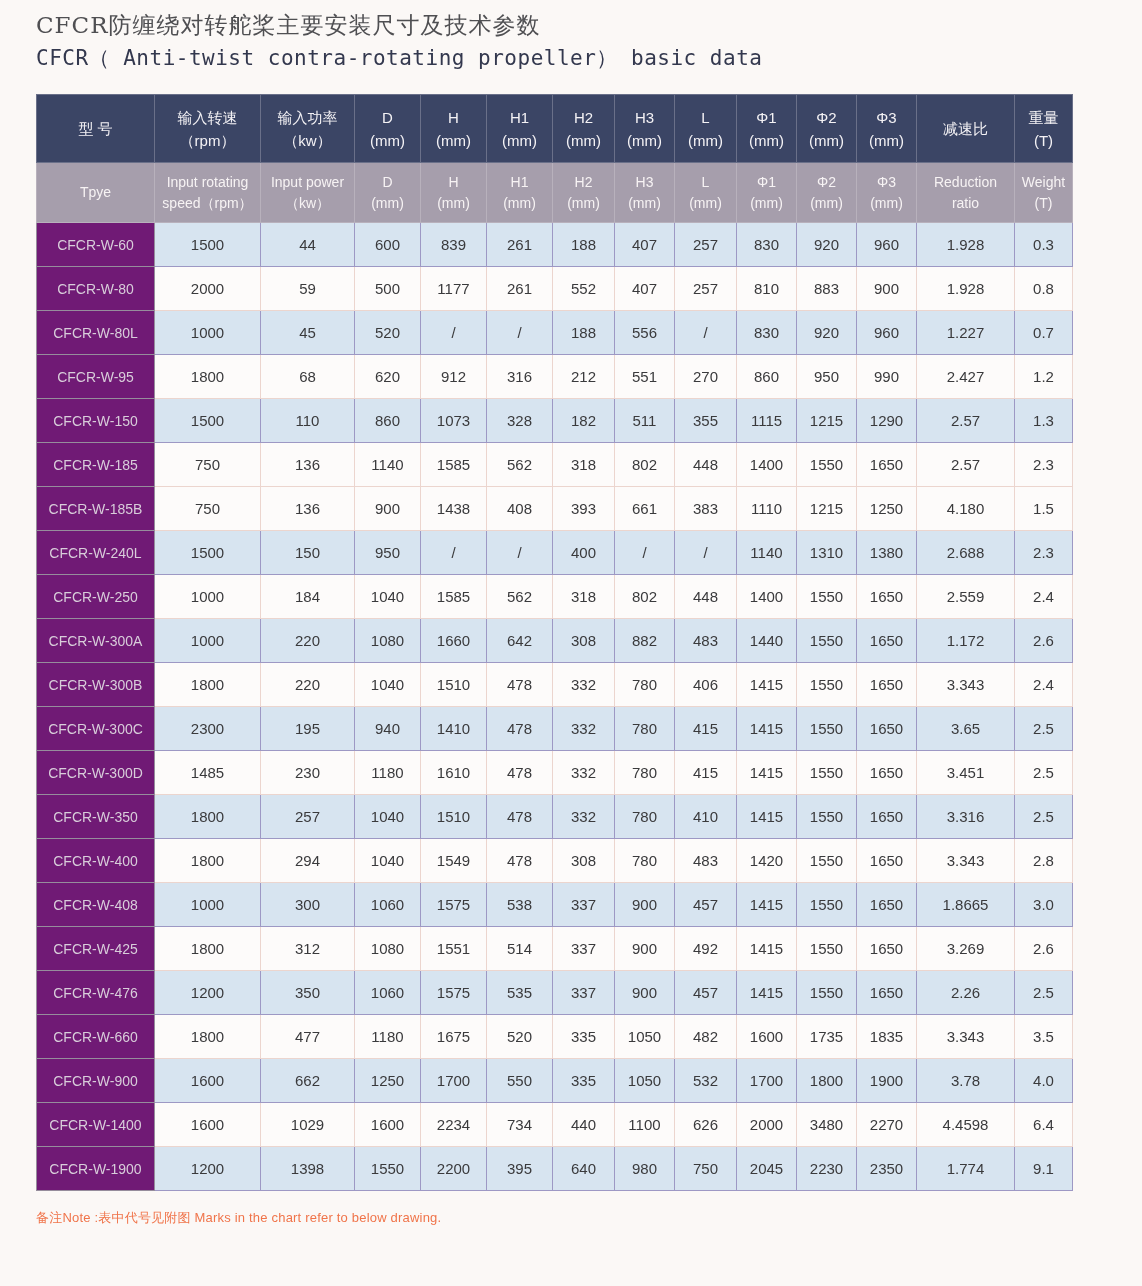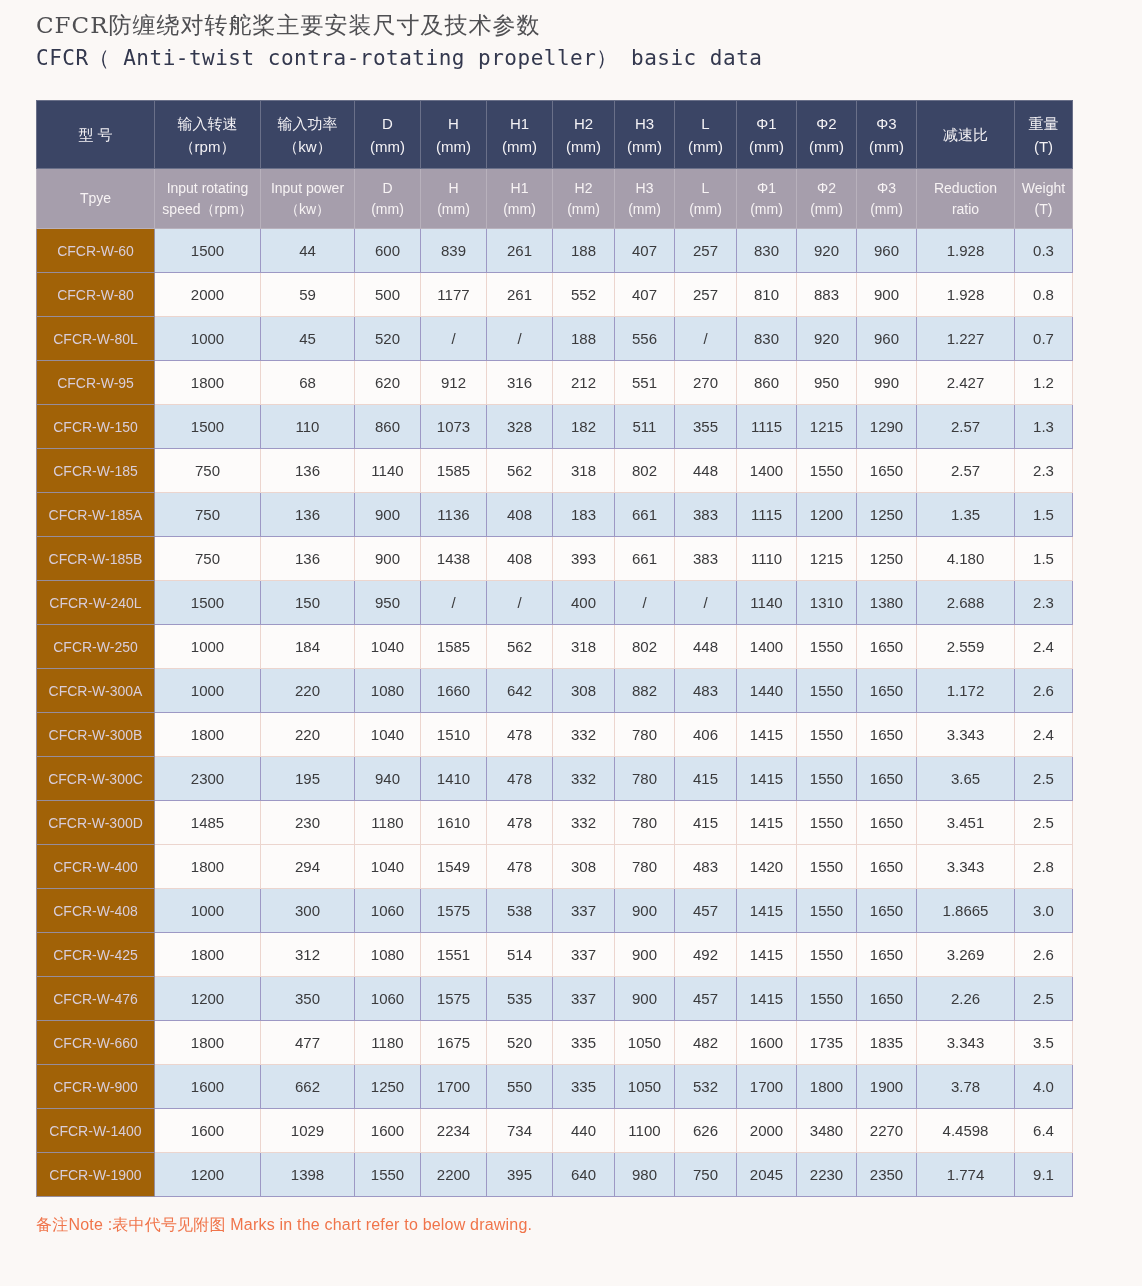--- a/index.html
+++ b/index.html
@@ -26,21 +26,21 @@
   .title-en {
     font-family: "DejaVu Sans Mono", "Liberation Mono", monospace;
     font-size: 21px;
     font-weight: 400;
     color: #33384e;
     letter-spacing: 0.5px;
     margin-top: 4px;
     line-height: 1.3;
   }
   table.spec {
-    margin-top: 28px;
+    margin-top: 22px;
     border-collapse: collapse;
     table-layout: fixed;
     width: 1036px;
   }
   table.spec th, table.spec td {
     text-align: center;
     vertical-align: middle;
     overflow: hidden;
   }
   
@@ -63,30 +63,30 @@
     border: 1px solid #b8b1bc;
     line-height: 1.5;
   }
   
   tbody td {
     height: 44px;
     font-size: 15px;
     color: #3a3a3c;
   }
   tbody td.label {
-    background: #a16207;
+    background: #701a75;
     color: #d8cdda;
     font-size: 14px;
     border: 1px solid #968d9c;
   }
   tr.row-blue td.val { background: #d7e4f0; border: 1px solid #9d98c4; }
   tr.row-white td.val { background: #fdfbfa; border: 1px solid #ecd5ce; }
   .note {
     margin-top: 18px;
-    font-size: 16px;
+    font-size: 13px;
     color: #f0744a;
     letter-spacing: 0.2px;
   }
   .hline { display: block; }
 </style>
 </head>
 <body>
 
 <div class="page">
   <div class="title-zh">CFCR防缠绕对转舵桨主要安装尺寸及技术参数</div>
@@ -314,36 +314,20 @@
           <td class="val">562</td>
           <td class="val">318</td>
           <td class="val">802</td>
           <td class="val">448</td>
           <td class="val">1400</td>
           <td class="val">1550</td>
           <td class="val">1650</td>
           <td class="val">2.57</td>
           <td class="val">2.3</td>
         </tr>
-        <tr class="row-blue">
-          <td class="label">CFCR-W-185A</td>
-          <td class="val">750</td>
-          <td class="val">136</td>
-          <td class="val">900</td>
-          <td class="val">1136</td>
-          <td class="val">408</td>
-          <td class="val">183</td>
-          <td class="val">661</td>
-          <td class="val">383</td>
-          <td class="val">1115</td>
-          <td class="val">1200</td>
-          <td class="val">1250</td>
-          <td class="val">1.35</td>
-          <td class="val">1.5</td>
-        </tr>
         <tr class="row-white">
           <td class="label">CFCR-W-185B</td>
           <td class="val">750</td>
           <td class="val">136</td>
           <td class="val">900</td>
           <td class="val">1438</td>
           <td class="val">408</td>
           <td class="val">393</td>
           <td class="val">661</td>
           <td class="val">383</td>
@@ -442,20 +426,36 @@
           <td class="val">478</td>
           <td class="val">332</td>
           <td class="val">780</td>
           <td class="val">415</td>
           <td class="val">1415</td>
           <td class="val">1550</td>
           <td class="val">1650</td>
           <td class="val">3.451</td>
           <td class="val">2.5</td>
         </tr>
+        <tr class="row-blue">
+          <td class="label">CFCR-W-350</td>
+          <td class="val">1800</td>
+          <td class="val">257</td>
+          <td class="val">1040</td>
+          <td class="val">1510</td>
+          <td class="val">478</td>
+          <td class="val">332</td>
+          <td class="val">780</td>
+          <td class="val">410</td>
+          <td class="val">1415</td>
+          <td class="val">1550</td>
+          <td class="val">1650</td>
+          <td class="val">3.316</td>
+          <td class="val">2.5</td>
+        </tr>
         <tr class="row-white">
           <td class="label">CFCR-W-400</td>
           <td class="val">1800</td>
           <td class="val">294</td>
           <td class="val">1040</td>
           <td class="val">1549</td>
           <td class="val">478</td>
           <td class="val">308</td>
           <td class="val">780</td>
           <td class="val">483</td>

